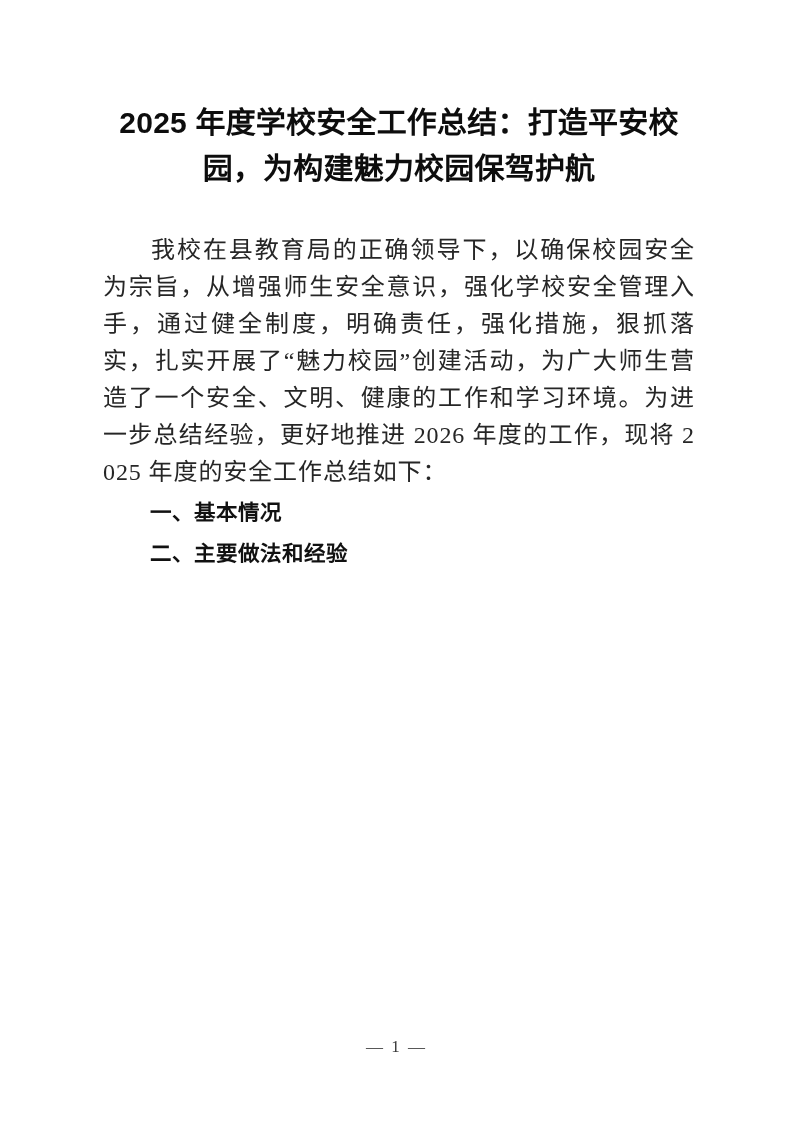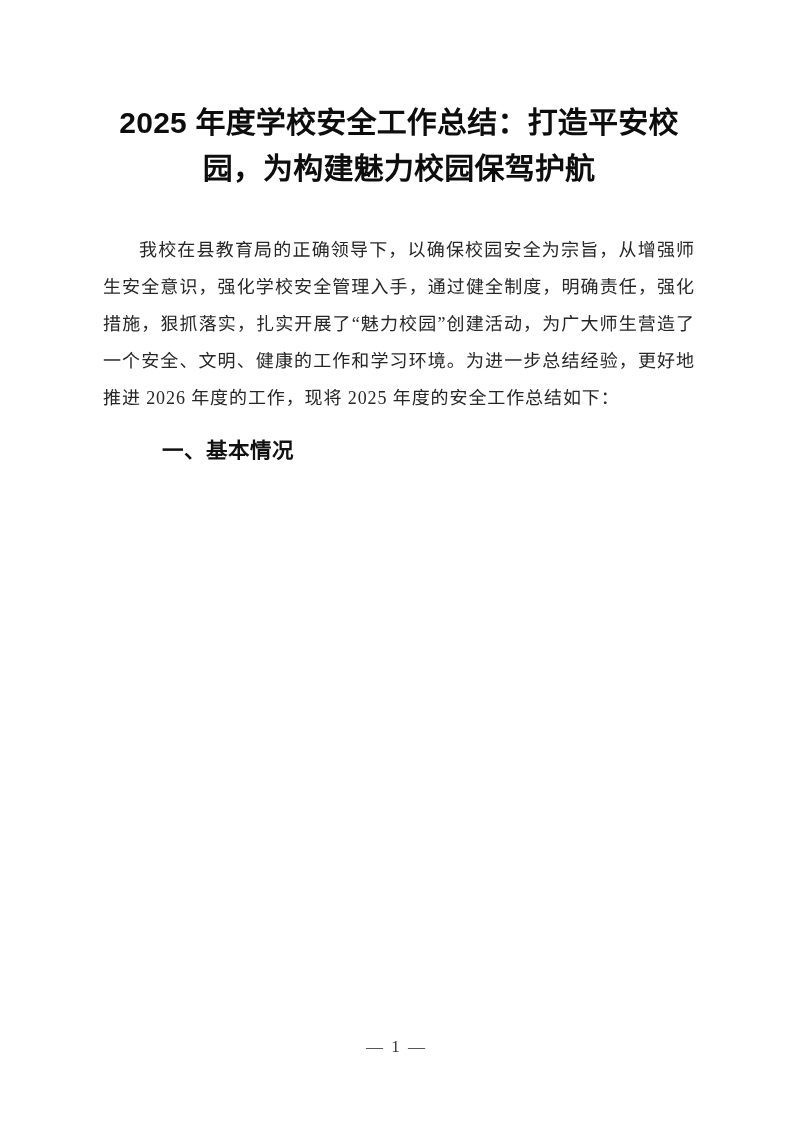--- a/index.html
+++ b/index.html
@@ -43,38 +43,38 @@
     text-align: center;
     letter-spacing: 0.2px;
     color: #0d0d0d;
     word-break: break-all;
   }
 
   
   .para {
     margin: 0;
     font-family: "Liberation Serif", "DejaVu Serif", serif;
-    font-size: 18px;
+    font-size: 24px;
     line-height: 37px;
     text-align: justify;
     text-align-last: left;
     text-justify: inter-ideograph;
     text-indent: 2em;
     color: #262626;
     word-break: break-all;
     letter-spacing: 0.9px;
   }
 
   .para.first-body {
     margin-top: 40px;
   }
 
   
   .h1-cn {
-    margin: 16px;
+    margin: 4px;
     font-family: "Liberation Sans", "DejaVu Sans", sans-serif;
     font-weight: bold;
     font-size: 21.5px;
     line-height: 37px;
     text-indent: 2em;
     color: #111111;
     letter-spacing: 0.5px;
     word-break: break-all;
   }
 
@@ -111,20 +111,21 @@
 
   <div class="content">
 
     <h1 class="doc-title">2025 年度学校安全工作总结：打造平安校园，为构建魅力校园保驾护航</h1>
 
     <p class="para first-body">我校在县教育局的正确领导下，以确保校园安全为宗旨，从增强师生安全意识，强化学校安全管理入手，通过健全制度，明确责任，强化措施，狠抓落实，扎实开展了“魅力校园”创建活动，为广大师生营造了一个安全、文明、健康的工作和学习环境。为进一步总结经验，更好地推进 2026 年度的工作，现将 2025 年度的安全工作总结如下：</p>
 
     <h2 class="h1-cn">一、基本情况</h2>
 
 
+    <h2 class="h1-cn">二、主要做法和经验</h2>
 
 
 
   </div>
 
   <div class="page-footer">— 1 —</div>
 
 </div>
 
 </body></html>

